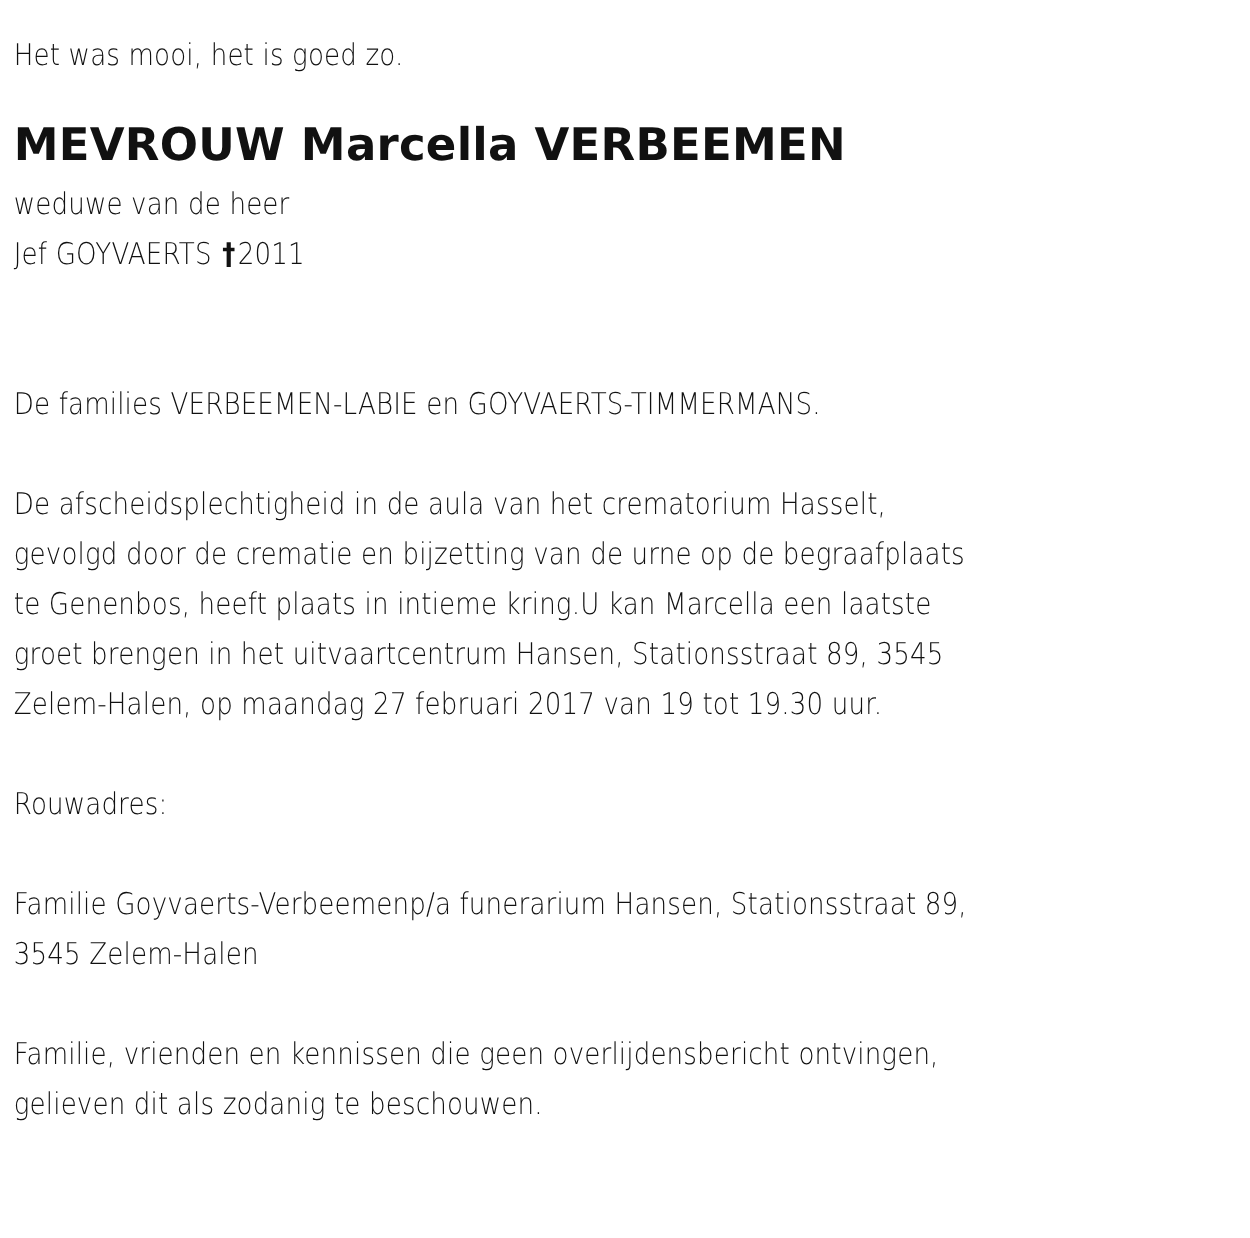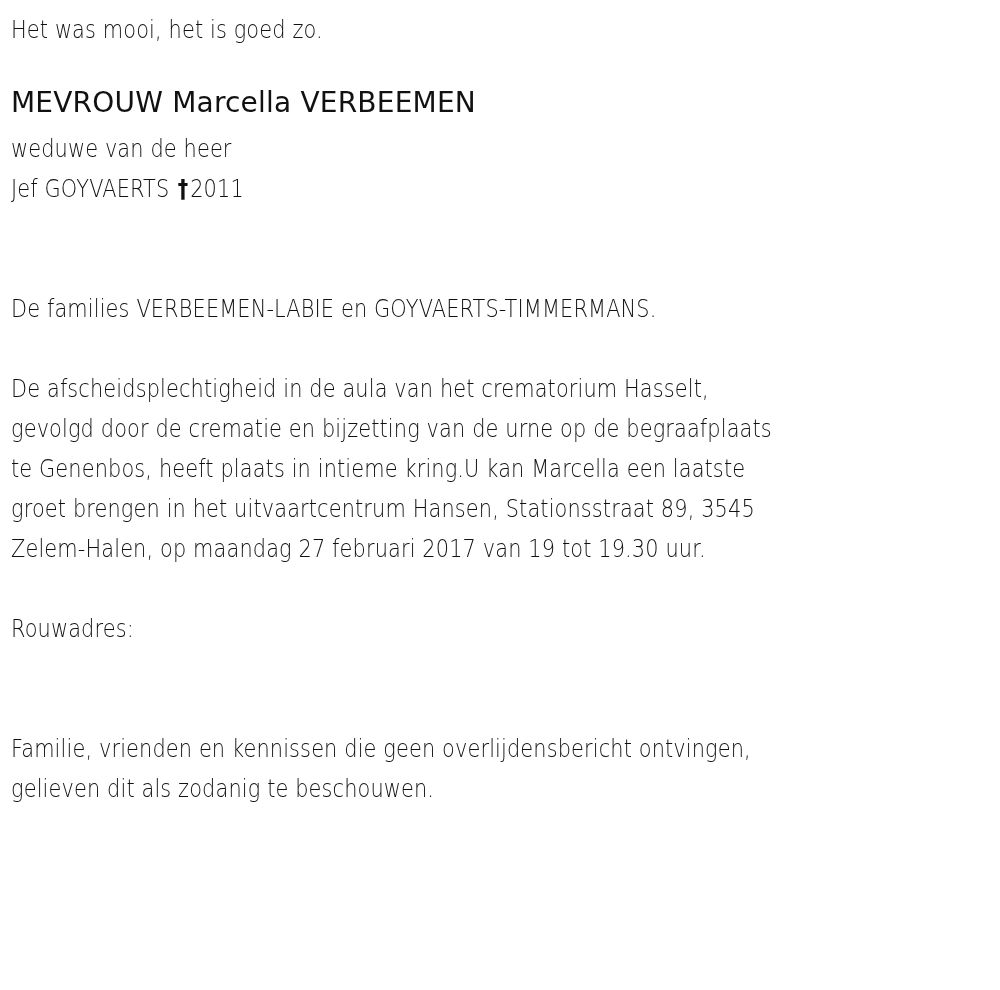--- a/index.html
+++ b/index.html
@@ -9,35 +9,35 @@
     }
     body {
       width: 1000px;
       height: 990px;
       overflow: hidden;
       color: #111111;
       font-family: "DejaVu Sans", "Liberation Sans", sans-serif;
     }
     .page {
       position: relative;
-      padding: 10px 0 0 11px;
+      padding: 24px 0 0 11px;
       width: 985px;
     }
     .line {
       font-size: 24px;
       line-height: 40px;
       white-space: nowrap;
       letter-spacing: 0.15px;
       font-weight: 300;
       transform-origin: left center;
     }
     .title {
       font-family: "DejaVu Sans", sans-serif;
-      font-weight: normal;
-      font-size: 28px;
+      font-weight: bold;
+      font-size: 36px;
       line-height: 48px;
       margin-top: 29px;
       margin-bottom: 2px;
       letter-spacing: 0.2px;
     }
     .gap { height: 40px; }
     .cross {
       font-weight: bold;
       display: inline-block;
       margin: 0 2px 0 2px;
@@ -74,20 +74,24 @@
     <div class="line" style="transform: scaleX(0.87);">groet brengen in het uitvaartcentrum Hansen, Stationsstraat 89, 3545</div>
     <div class="line" style="transform: scaleX(0.87);">Zelem-Halen, op maandag 27 februari 2017 van 19 tot 19.30 uur.</div>
   </div>
 
   <div class="gap"></div>
 
   <div class="line" style="transform: scaleX(0.87);">Rouwadres:</div>
 
   <div class="gap"></div>
 
+  <div>
+    <div class="line" style="transform: scaleX(0.87);">Familie Goyvaerts-Verbeemenp/a funerarium Hansen, Stationsstraat 89,</div>
+    <div class="line" style="transform: scaleX(0.87);">3545 Zelem-Halen</div>
+  </div>
 
   <div class="gap"></div>
 
   <div>
     <div class="line" style="transform: scaleX(0.87);">Familie, vrienden en kennissen die geen overlijdensbericht ontvingen,</div>
     <div class="line" style="transform: scaleX(0.87);">gelieven dit als zodanig te beschouwen.</div>
   </div>
 
 </div>
 

